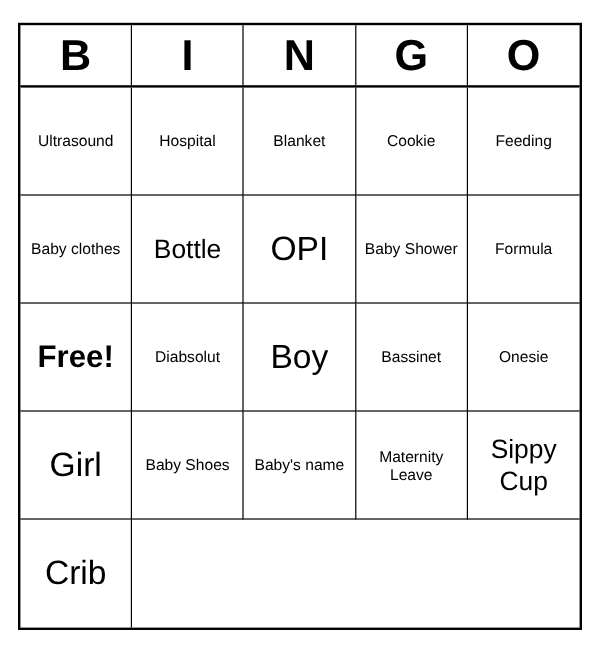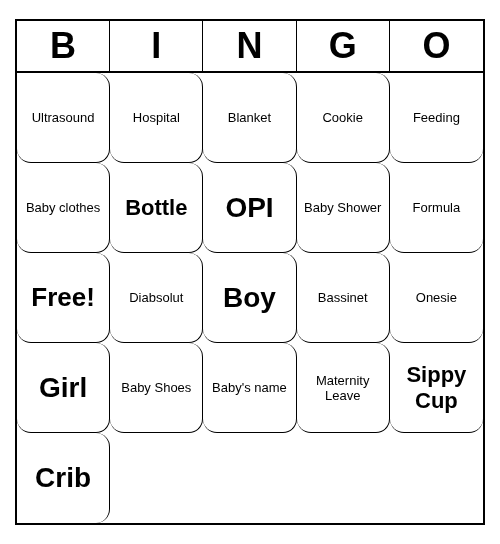--- a/index.html
+++ b/index.html
@@ -51,39 +51,38 @@
     .bingo-cell {
       border-right: 1px solid #000;
       border-bottom: 1px solid #000;
       display: flex;
       align-items: center;
       justify-content: center;
       text-align: center;
       padding: 4px;
       min-height: 90px;
       font-size: 13px;
-      border-radius: 14px;
     }
 
     .bingo-cell:nth-child(5n) {
       border-right: none;
     }
 
     .bingo-cell:nth-child(n+21) {
       border-bottom: none;
     }
 
     .bingo-cell.large-text {
       font-size: 22px;
-      font-weight: bold;
+      font-weight: normal;
     }
 
     .bingo-cell.xlarge-text {
       font-size: 28px;
-      font-weight: bold;
+      font-weight: normal;
     }
 
     .bingo-cell.free {
       font-size: 26px;
       font-weight: bold;
       text-align: center;
     }
   </style>
 </head>
 <body>

